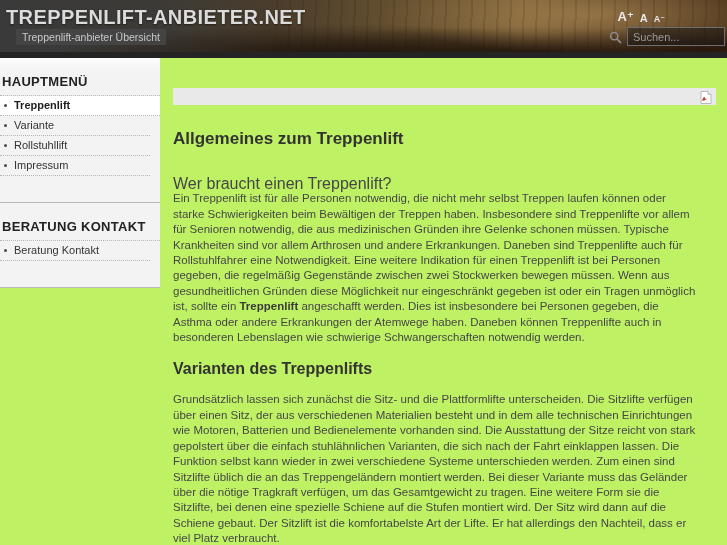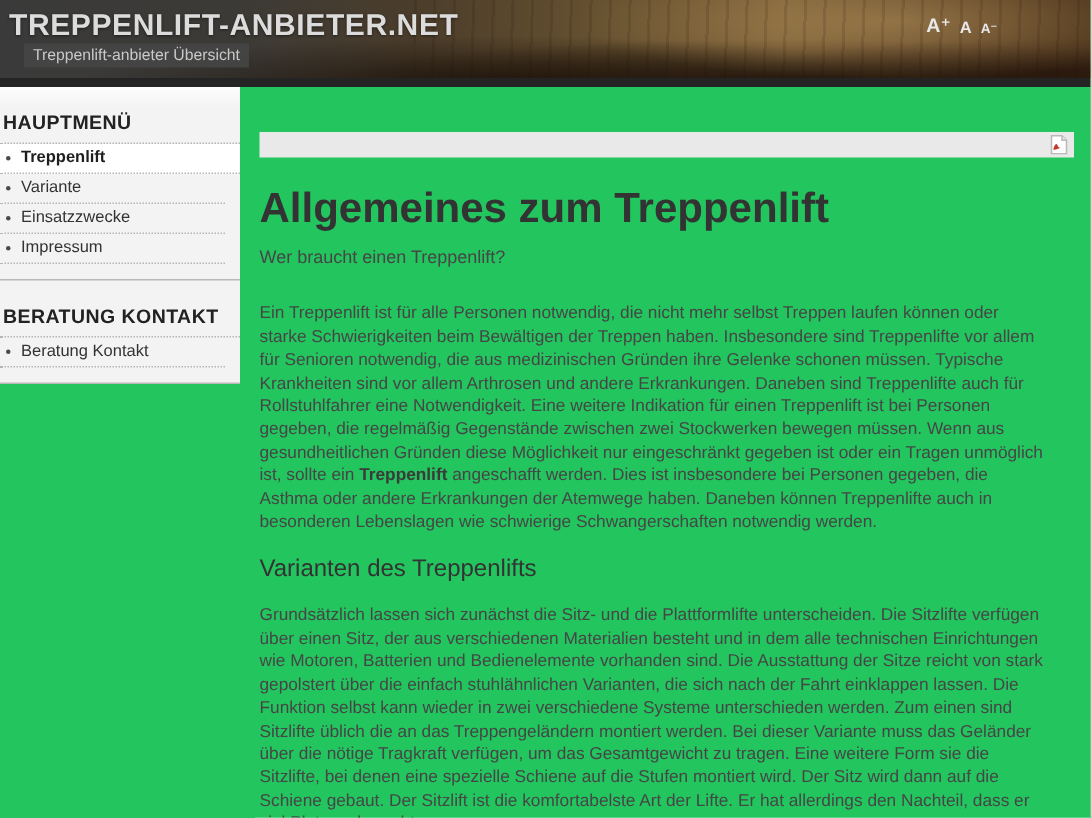--- a/index.html
+++ b/index.html
@@ -1,17 +1,17 @@
 <!DOCTYPE html>
 <html><head>
 <meta charset="utf-8">
 <style>
   html,body{margin:0;padding:0;}
   body{font-family:"Liberation Sans","DejaVu Sans",sans-serif;}
-  #page{position:relative;width:727px;height:545px;background:#22c55e;overflow:hidden;}
+  #page{position:relative;width:727px;height:545px;background:#bef264;overflow:hidden;}
 
   
   #header{
     position:absolute;left:0;top:0;width:727px;height:52px;
     background:
       radial-gradient(ellipse 300px 55px at 82% 28%, rgba(215,175,110,0.38), transparent 70%),
       radial-gradient(ellipse 420px 40px at 72% 108%, rgba(28,17,9,0.95), transparent 75%),
       radial-gradient(ellipse 380px 46px at 46% 112%, rgba(24,15,9,0.88), transparent 75%),
       radial-gradient(ellipse 260px 30px at 97% 95%, rgba(46,26,14,0.9), transparent 80%),
       linear-gradient(90deg,#3a3a3a 0%,#3c3a36 22%,#4b3d2b 38%,#665130 55%,#7b5f37 72%,#5e4427 88%,#483119 100%);
@@ -40,76 +40,85 @@
   .search-icon{width:13px;height:13px;display:inline-block;}
   .search-input{
     width:86px;height:15px;background:rgba(22,22,22,0.5);
     border:1px solid #6e6e6e;color:#bfbfbf;font-size:11px;padding:1px 5px;
     font-family:"Liberation Sans","DejaVu Sans",sans-serif;outline:none;
   }
   .search-input::placeholder{color:#9a9a9a;opacity:1;}
 
   
   #sidebar{position:absolute;left:0;top:58px;width:160px;background:linear-gradient(#fdfdfd,#f3f3f3 14px);}
-  .menu-module{border-bottom:1px solid #b9b9b9;padding-bottom:10px;background:transparent;}
+  .menu-module{border-bottom:1px solid #b9b9b9;padding-bottom:26px;background:transparent;}
   .menu-heading{
     font-size:13px;font-weight:bold;color:#222;letter-spacing:.3px;
     padding:16px 4px 6px 2px;border-bottom:1px dotted #b5b5b5;
   }
   .menu-item{
     position:relative;display:block;padding:4px 4px 4px 14px;margin-right:10px;
     font-size:11px;color:#333;border-bottom:1px dotted #b5b5b5;cursor:pointer;line-height:11px;
   }
   .menu-item .bullet{
     position:absolute;left:4px;top:8px;width:3px;height:3px;border-radius:50%;background:#4a4a4a;
   }
   .menu-item.active{background:#ffffff;font-weight:bold;color:#1e1e1e;margin-right:0;padding-right:14px;}
 
   
   #content{position:absolute;left:173px;top:88px;width:543px;color:#464646;}
   .toolbar{position:relative;height:17px;background:#e9e9e9;margin-bottom:8px;}
   .pdf-btn{position:absolute;right:4px;top:2px;width:12px;height:13px;cursor:pointer;}
-  h1.page-title{margin:0 0 0 0;padding:14px 0 0 0;font-size:28px;line-height:24px;font-weight:bold;color:#333;}
-  .intro{margin-top:13px;font-size:12px;line-height:15.4px;max-width:525px;}
-  .body-p{margin-top:23px;font-size:11.5px;line-height:15.4px;max-width:525px;}
+  h1.page-title{margin:0 0 0 0;padding:14px 0 0 0;font-size:17px;line-height:24px;font-weight:bold;color:#333;}
+  .intro{margin-top:25px;font-size:16px;line-height:15.4px;max-width:525px;}
+  .body-p{margin-top:0;font-size:11.5px;line-height:15.4px;max-width:525px;}
   .body-p b{color:#3a3a3a;}
-  h2.section-title{margin:14px 0 0 0;font-size:16px;line-height:19px;font-weight:normal;color:#333;}
+  h2.section-title{margin:14px 0 0 0;font-size:16px;line-height:19px;font-weight:bold;color:#333;}
   .section-lines{margin-top:14px;font-size:11.5px;line-height:15.4px;max-width:527px;}
 </style>
 </head>
 <body>
 
 <div id="page">
 
   <div id="header">
     <div class="site-title">TREPPENLIFT-ANBIETER.NET</div>
     <div class="site-subtitle">Treppenlift-anbieter Übersicht</div>
 
     <div class="font-controls">
       <span class="fc-lg">A⁺</span>
       <span class="fc-md">A</span>
       <span class="fc-sm">A⁻</span>
     </div>
 
+    <div class="search-wrap">
+      <span class="search-icon">
+        <svg width="13" height="13" viewBox="0 0 13 13">
+          <circle cx="5.2" cy="5.2" r="3.6" fill="none" stroke="#8d8d8d" stroke-width="1.5"></circle>
+          <line x1="8.1" y1="8.1" x2="11.6" y2="11.6" stroke="#8d8d8d" stroke-width="1.7" stroke-linecap="round"></line>
+        </svg>
+      </span>
+      <input class="search-input" type="text" placeholder="Suchen..." style="">
+    </div>
   </div>
 
   <div id="sidebar">
     <div class="menu-module">
       <div class="menu-heading">HAUPTMENÜ</div>
       <div class="menu-item active">
         <span class="bullet"></span>
         <span>Treppenlift</span>
       </div>
       <div class="menu-item">
         <span class="bullet"></span>
         <span>Variante</span>
       </div>
       <div class="menu-item">
         <span class="bullet"></span>
-        <span>Einsatzzwecke</span>
+        <span>Rollstuhllift</span>
       </div>
       <div class="menu-item">
         <span class="bullet"></span>
         <span>Impressum</span>
       </div>
     </div>
 
     <div class="menu-module">
       <div class="menu-heading">BERATUNG KONTAKT</div>
       <div class="menu-item">

